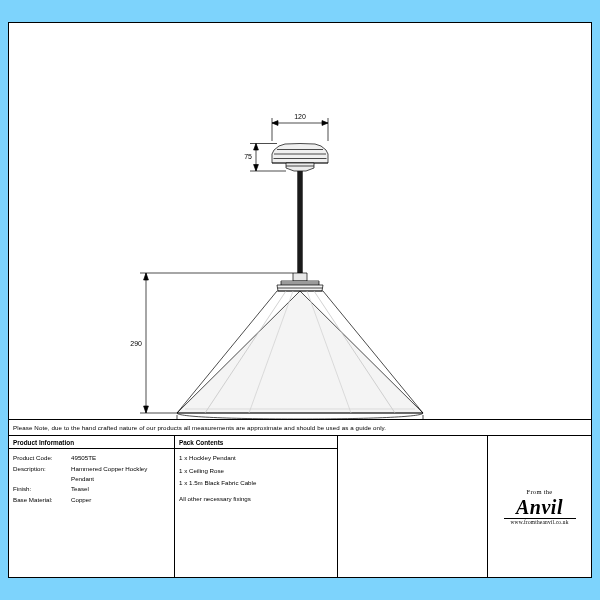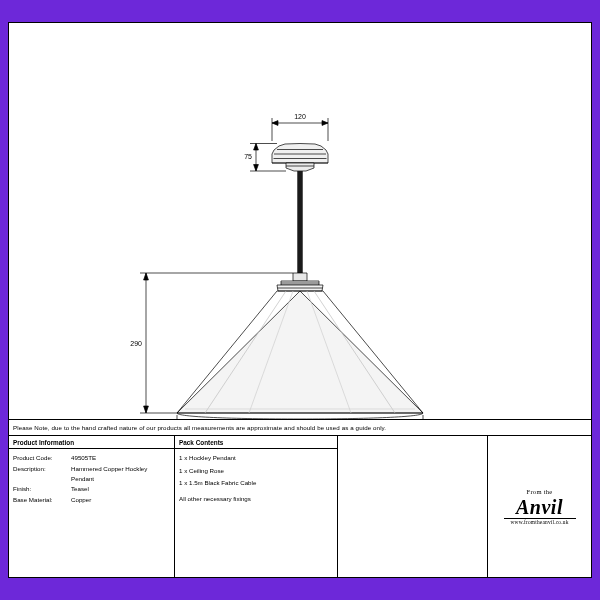--- a/index.html
+++ b/index.html
@@ -8,21 +8,21 @@
     background: #ffffff;
   }
   body {
     font-family: "Liberation Sans", sans-serif;
     color: #000000;
   }
   .page {
     position: relative;
     width: 600px;
     height: 600px;
-    background: #6d28d9;
+    background: #7dd3fc;
     box-sizing: border-box;
   }
   .sheet {
     position: absolute;
     left: 8px;
     top: 22px;
     width: 584px;
     height: 556px;
     border: 1px solid #000000;
     box-sizing: border-box;

